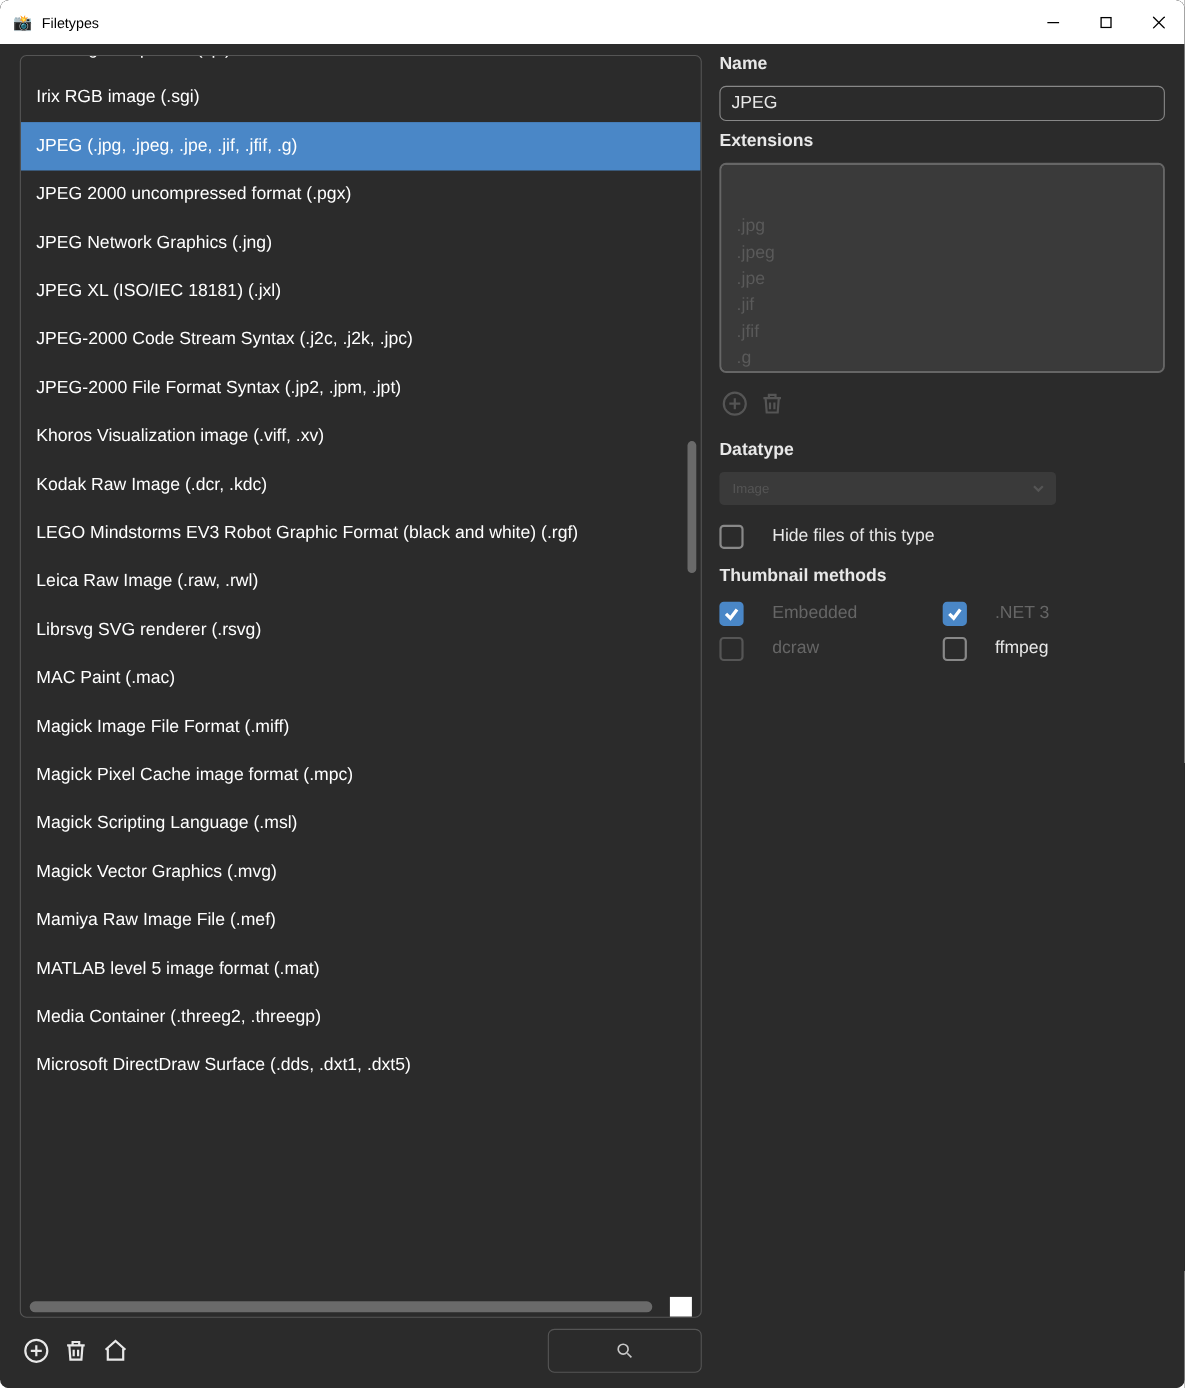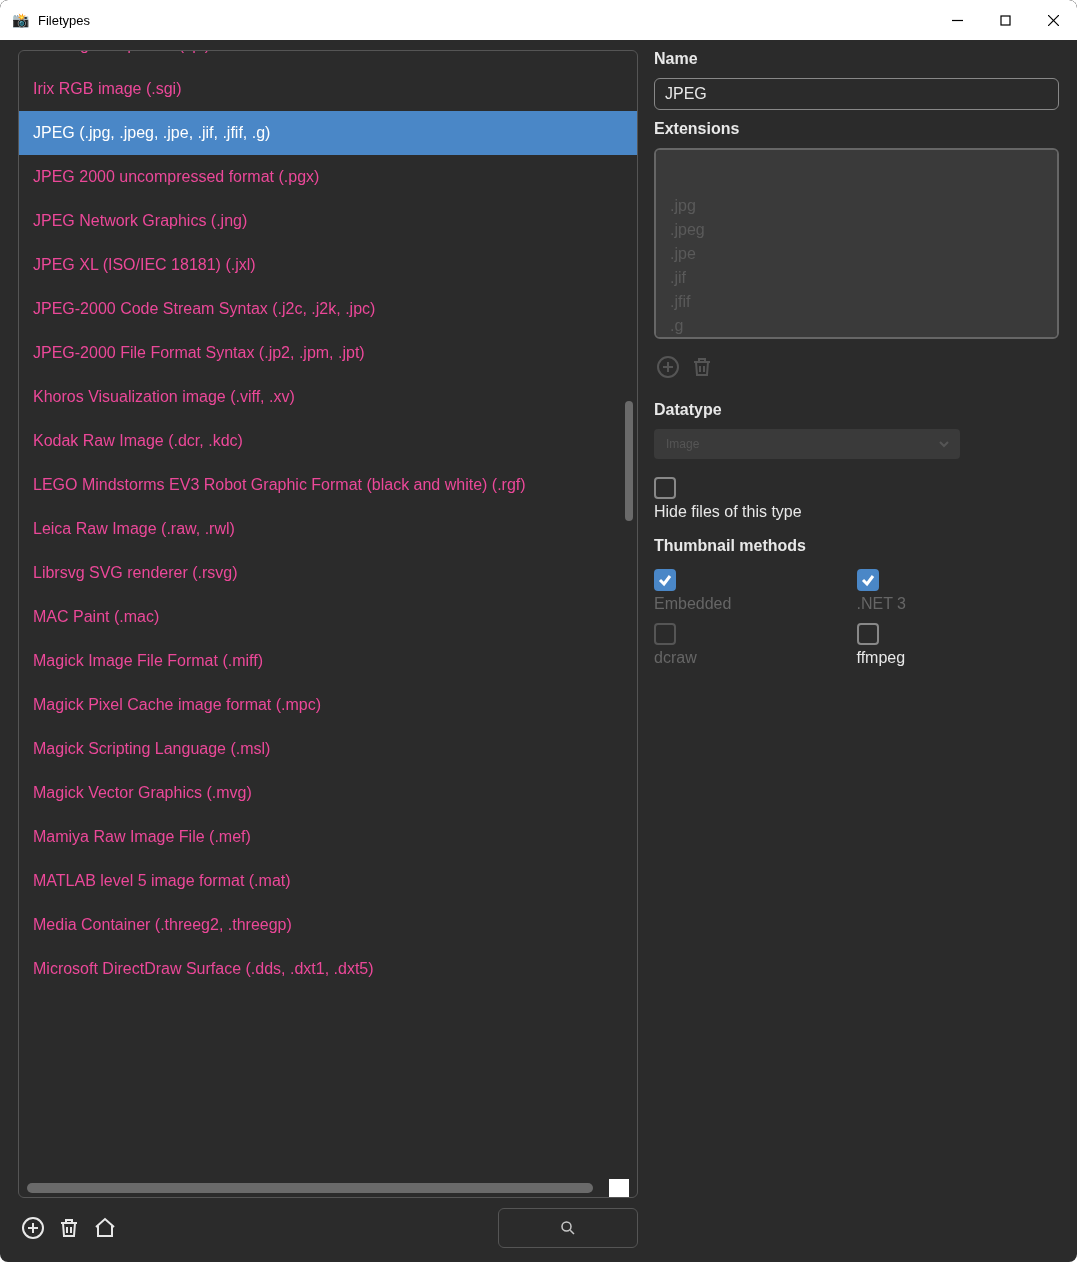--- a/index.html
+++ b/index.html
@@ -77,21 +77,21 @@
     position: relative;
   }
   .list-items {
     position: absolute;
     top: -28px;
     left: 0; right: 0;
   }
   .list-item {
     padding: 13px 14px;
     font-size: 16px;
-    color: #ec4899;
+    color: #ffffff;
     cursor: pointer;
     white-space: nowrap;
     overflow: hidden;
   }
   .list-item.selected {
     background: #4a87c7;
     color: #fff;
   }
   .scrollbar-v {
     position: absolute;
@@ -204,23 +204,22 @@
     position: relative;
   }
   .select-chevron {
     position: absolute;
     right: 10px;
     top: 9px;
   }
   .select-chevron svg { width: 12px; height: 12px; stroke: #555; fill: none; stroke-width: 2; }
   .check-row {
     display: flex;
-    align-items: flex-start;
-    gap: 4px;
-    flex-direction: column;
+    align-items: center;
+    gap: 26px;
   }
   .checkbox {
     width: 22px; height: 22px;
     border: 2px solid #888;
     border-radius: 4px;
     display: flex; align-items: center; justify-content: center;
   }
   .checkbox.checked {
     background: #4a87c7;
     border-color: #4a87c7;

